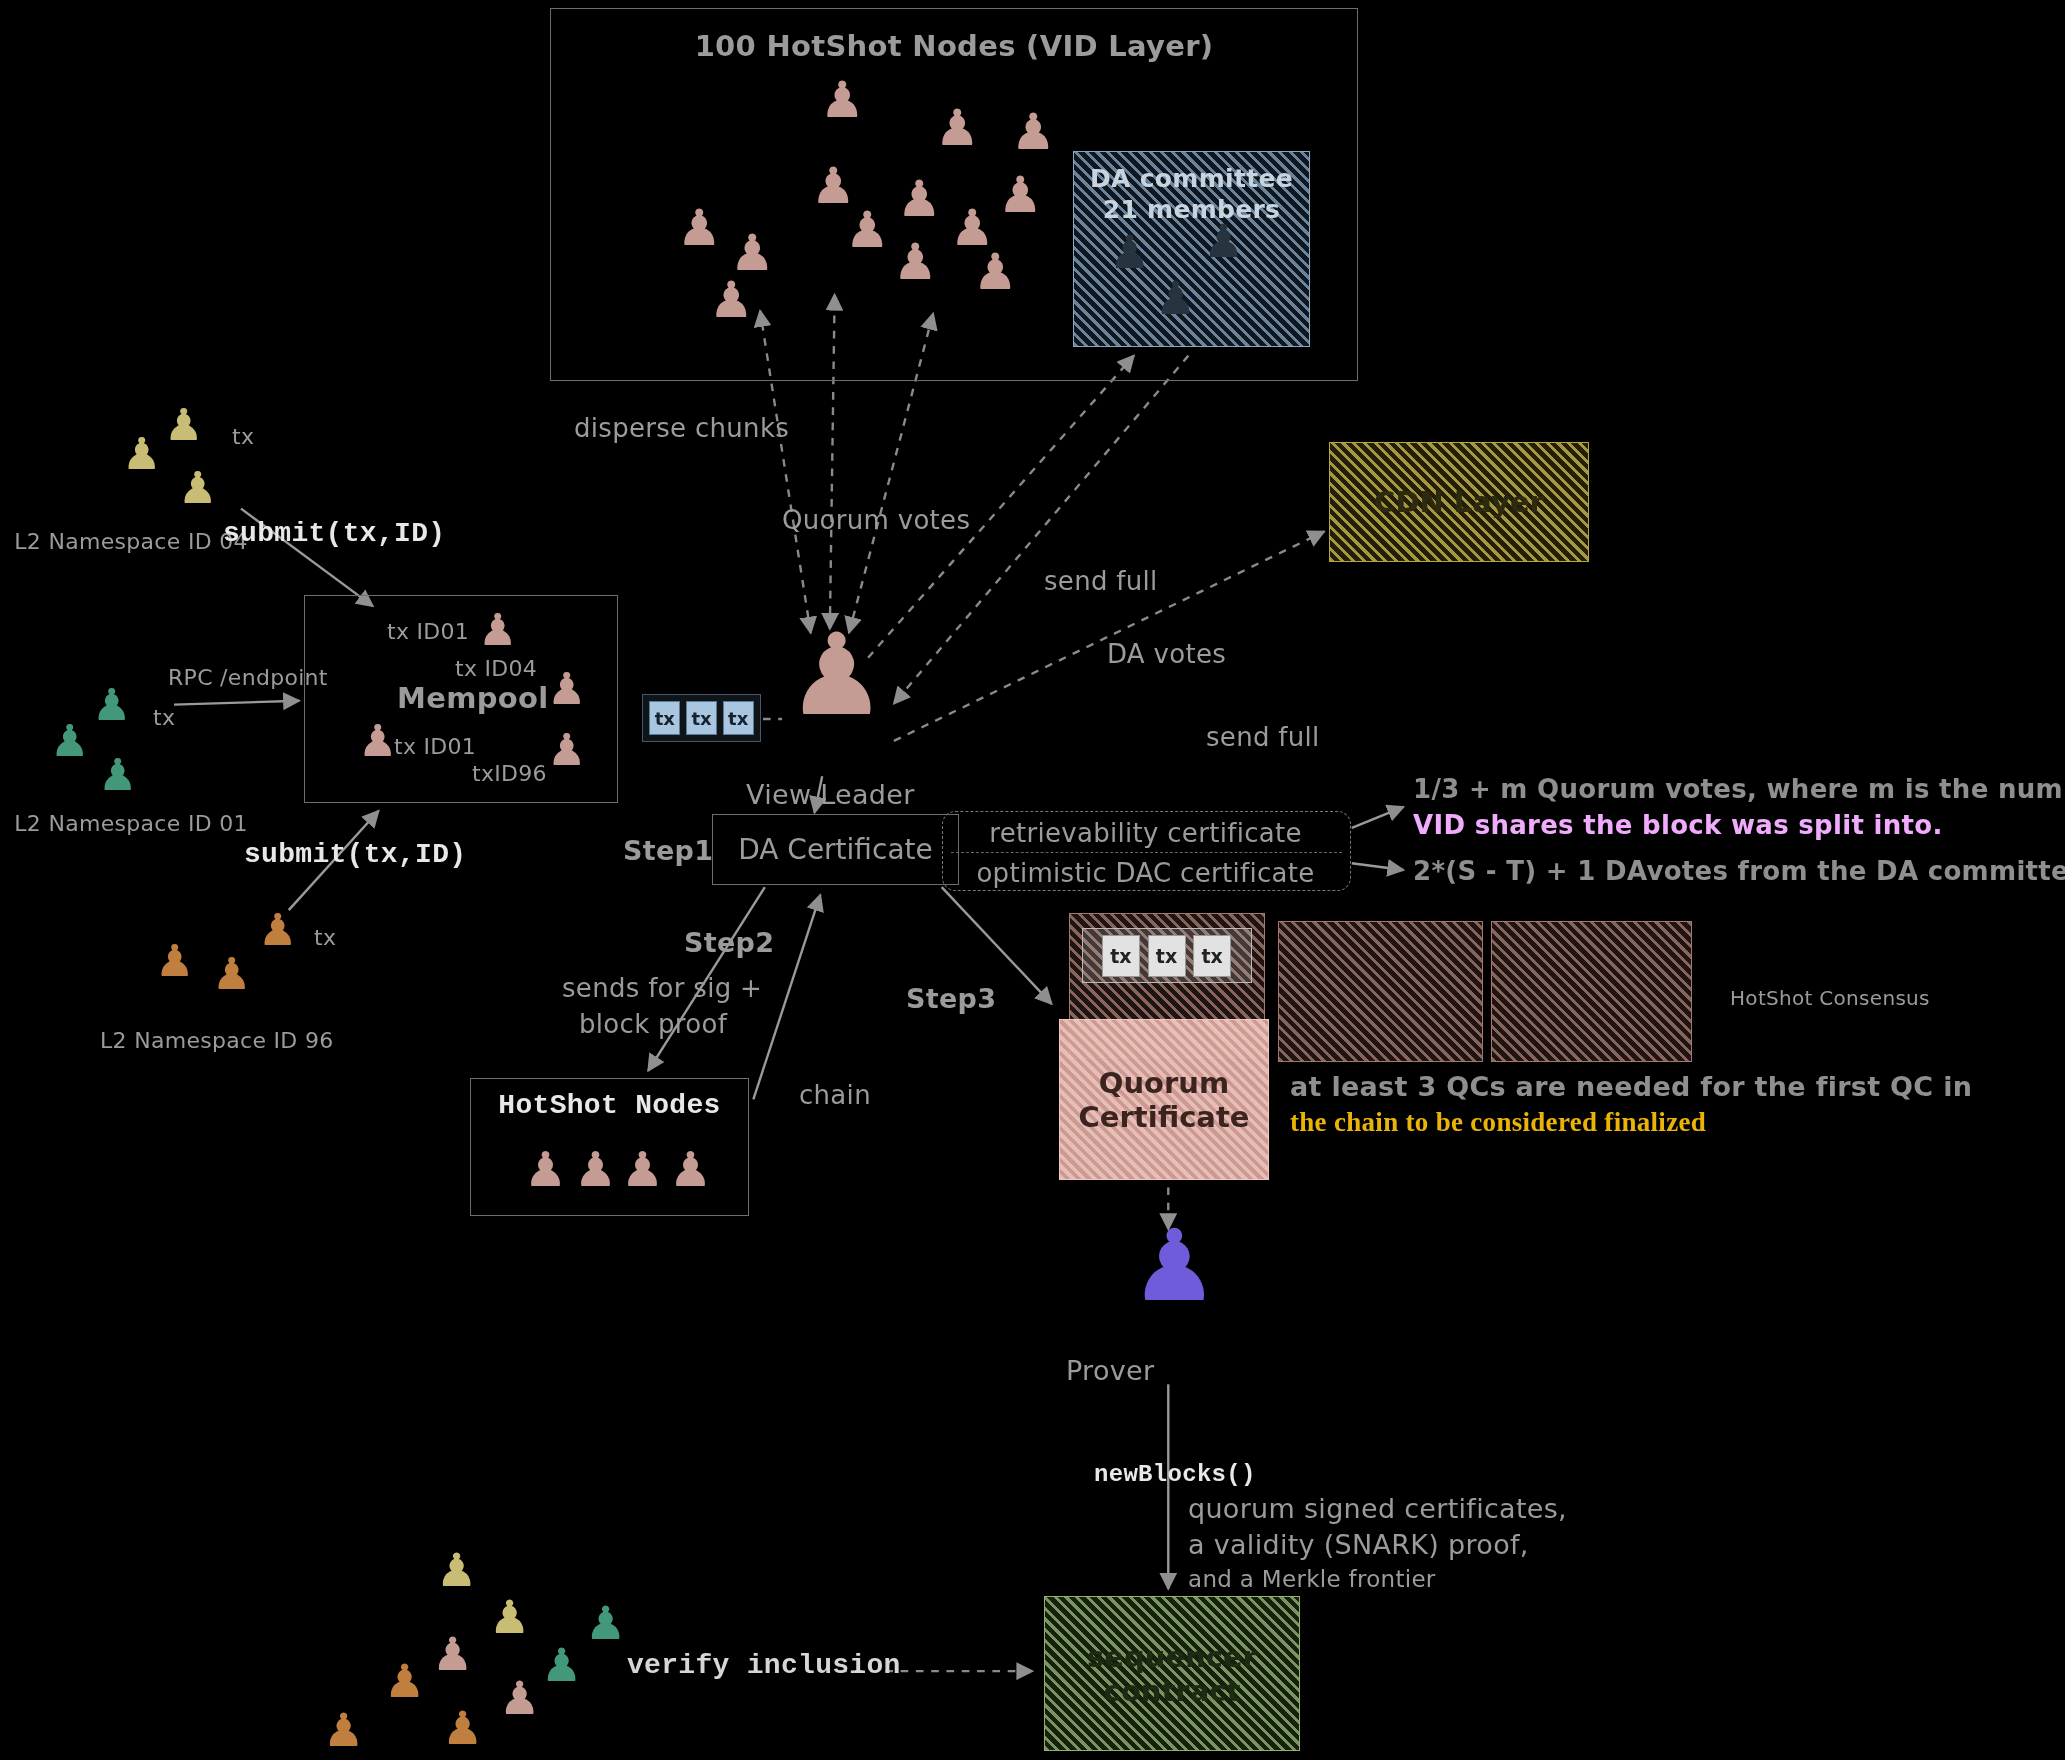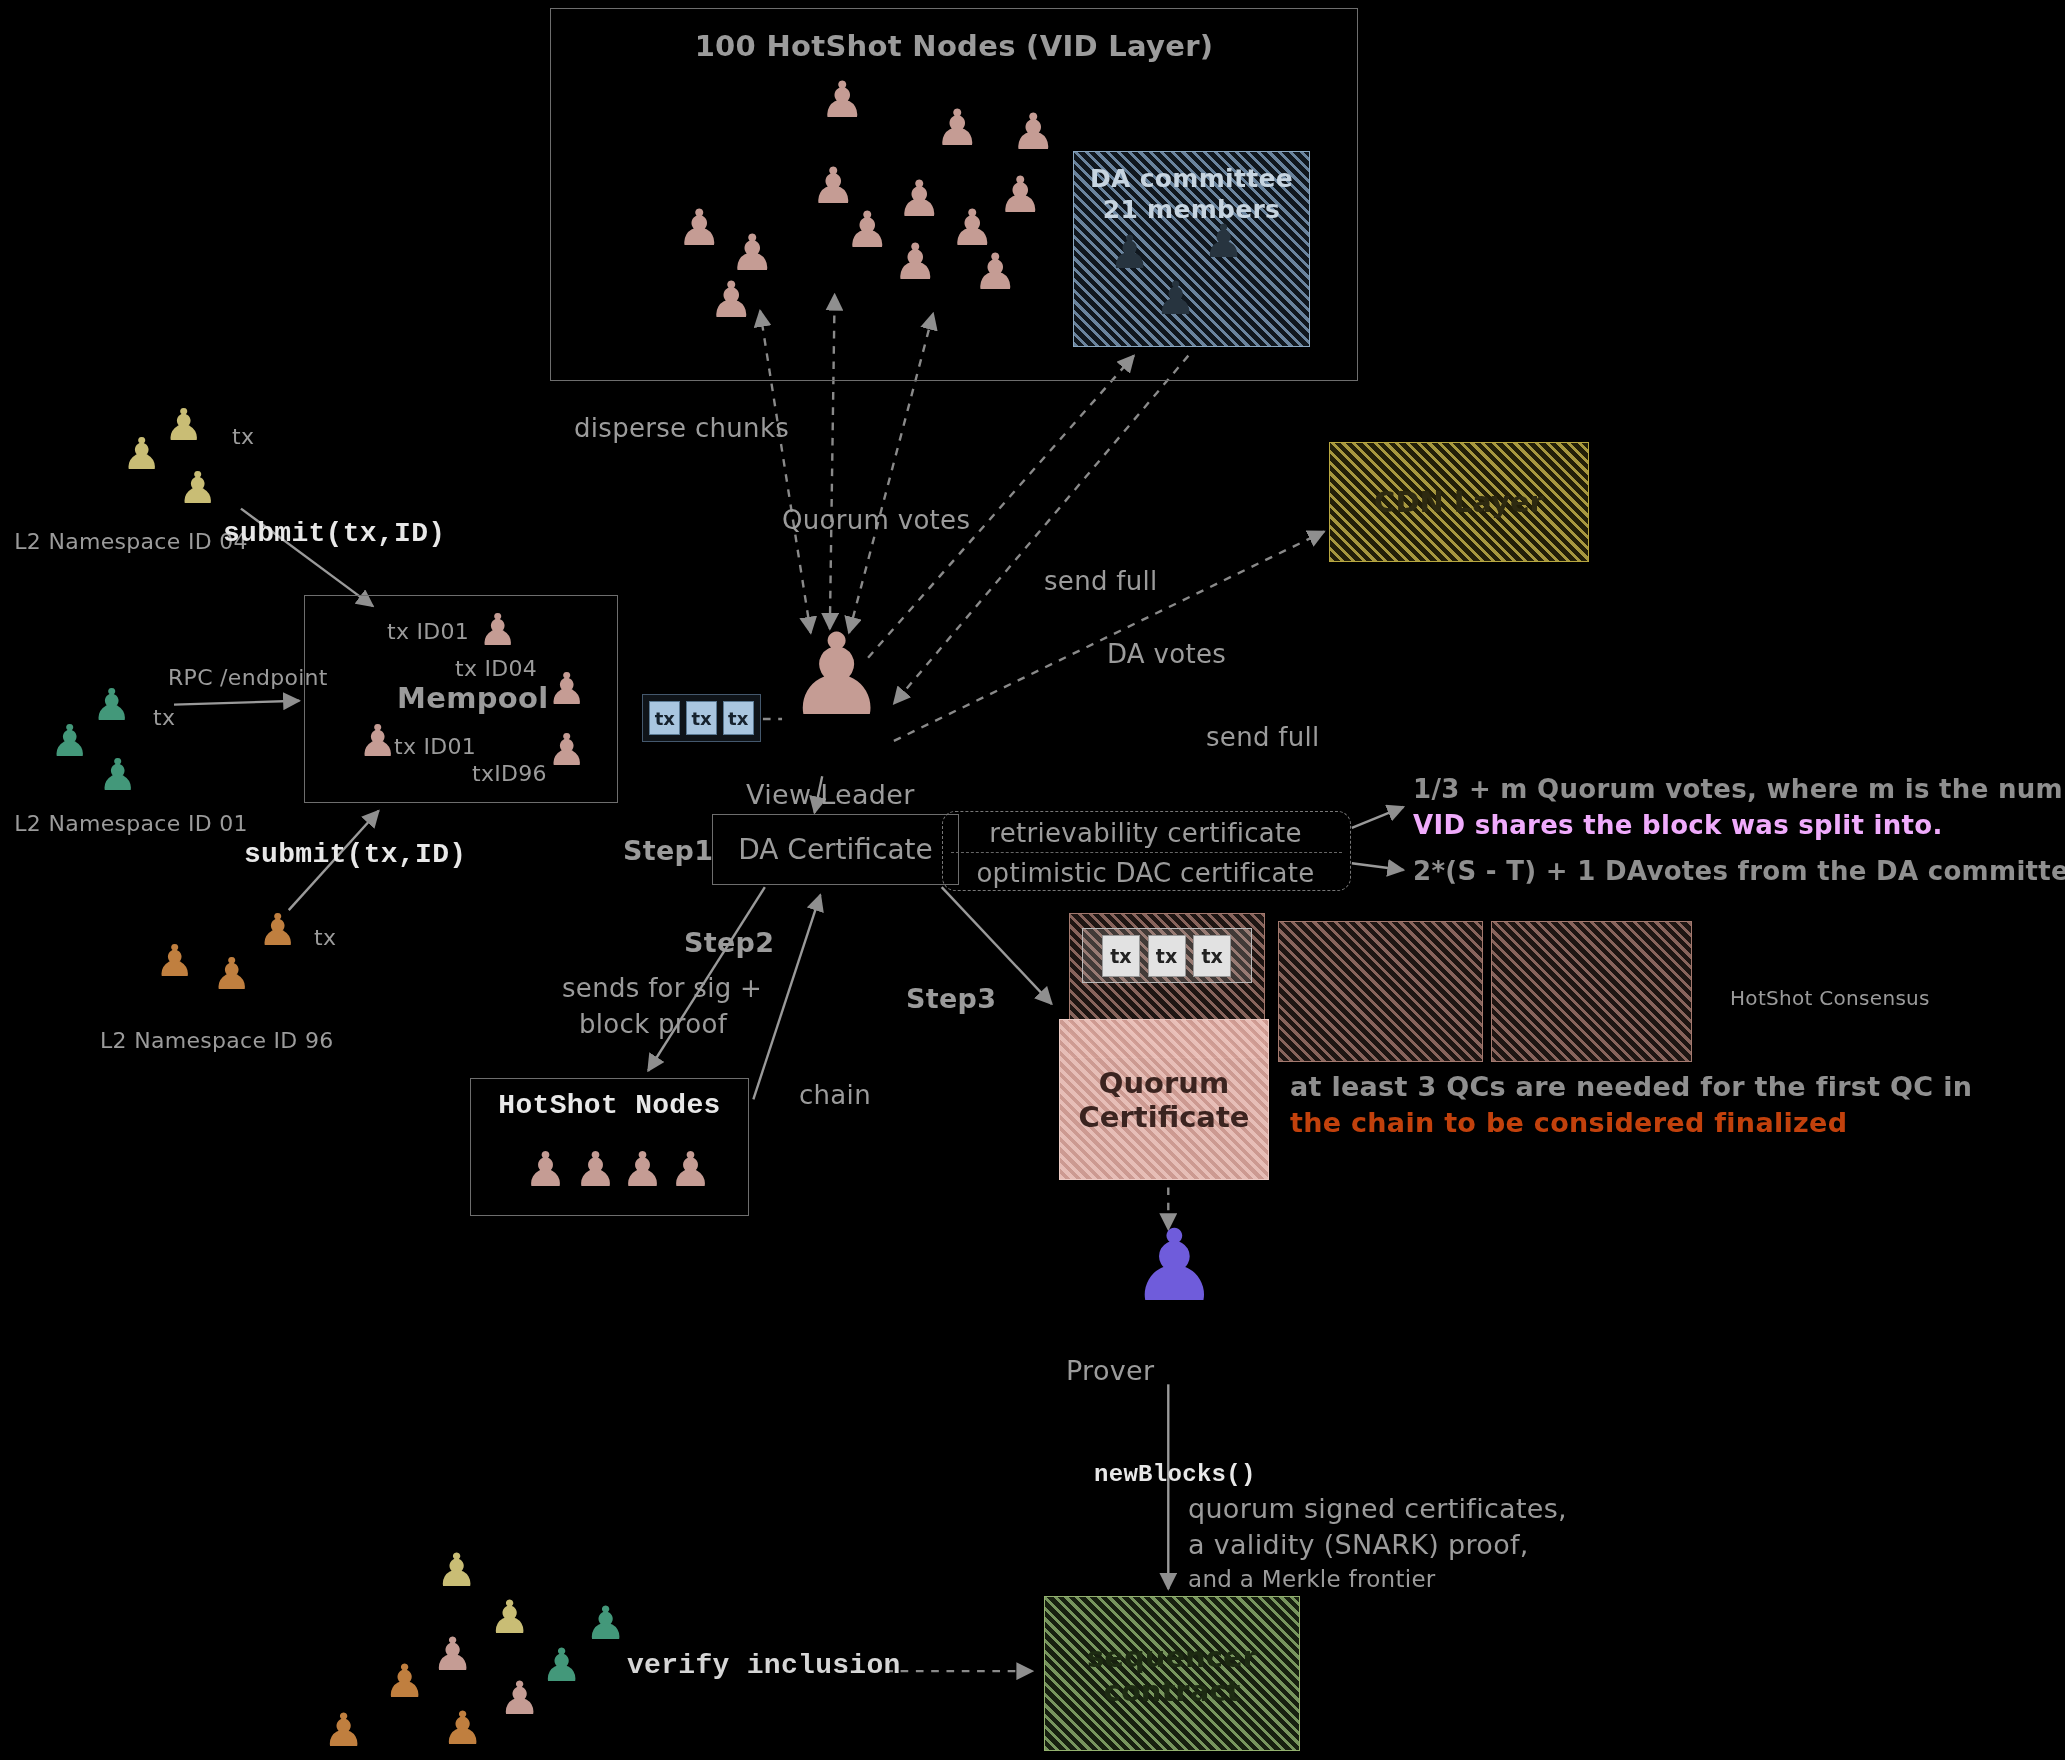--- a/index.html
+++ b/index.html
@@ -181,21 +181,21 @@
     </div>
   </div>
   <div class="box hatch-pink flexc" style="left:1059px; top:1019px; width:210px; height:161px;">
     <span style="font-size:29px; font-weight:700; color:#3b2420;">Quorum</span>
     <span style="font-size:29px; font-weight:700; color:#3b2420;">Certificate</span>
   </div>
   <div class="box hatch-brown" style="left:1278px; top:921px; width:205px; height:141px;"></div>
   <div class="box hatch-brown" style="left:1491px; top:921px; width:201px; height:141px;"></div>
   <div class="lbl xs" style="left:1730px; top:986px;">HotShot Consensus</div>
   <div class="lbl semib" style="left:1290px; top:1071px; font-size:27px; color:#8f8f8f;">at least 3 QCs are needed for the first QC in</div>
-  <div class="lbl semib" style="left:1290px; top:1107px; font-size:27px; color:#c2410c;">the chain to be considered finalized</div>
+  <div class="lbl semib" style="left:1290px; top:1107px; font-size:27px; color:#eab308;font-family:Liberation Serif, serif;">the chain to be considered finalized</div>
 
   <span class="pawn pawn-purple" style="left:1130px; top:1216px; font-size:99px;">♟</span>
   <div class="lbl" style="left:1066px; top:1355px; font-size:27px;">Prover</div>
 
   <div class="lbl b" style="left:1094px; top:1461px; font-size:24px;">newBlocks()</div>
   <div class="lbl" style="left:1188px; top:1493px; font-size:27px;">quorum signed certificates,</div>
   <div class="lbl" style="left:1188px; top:1529px; font-size:27px;">a validity (SNARK) proof,</div>
   <div class="lbl" style="left:1188px; top:1566px; font-size:23px;">and a Merkle frontier</div>
 
   <div class="box hatch-green flexc" style="left:1044px; top:1596px; width:256px; height:155px;">

